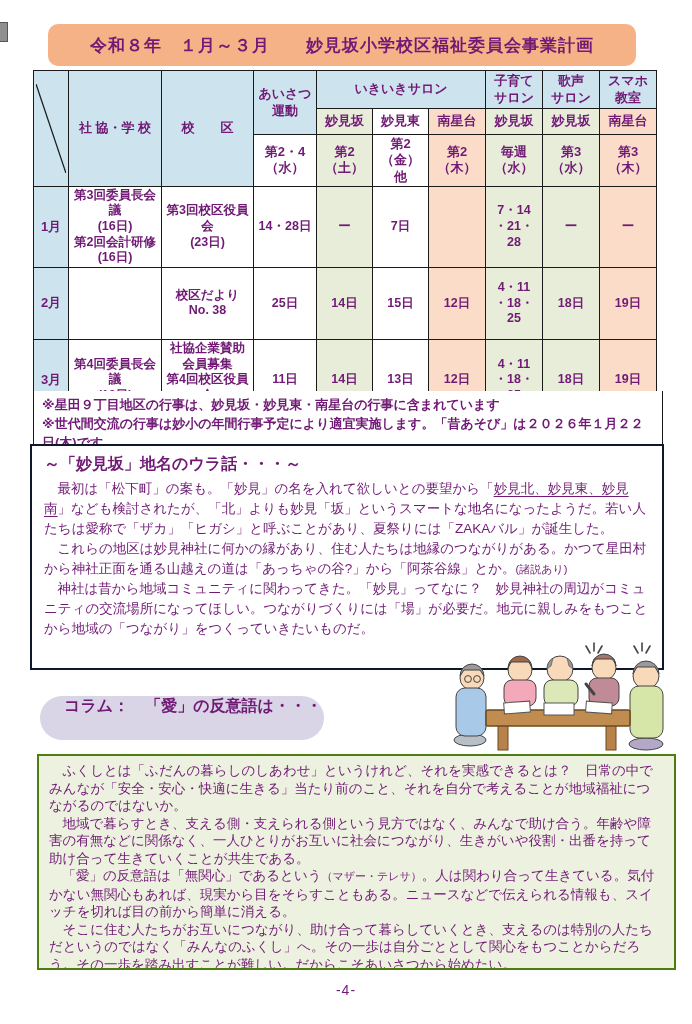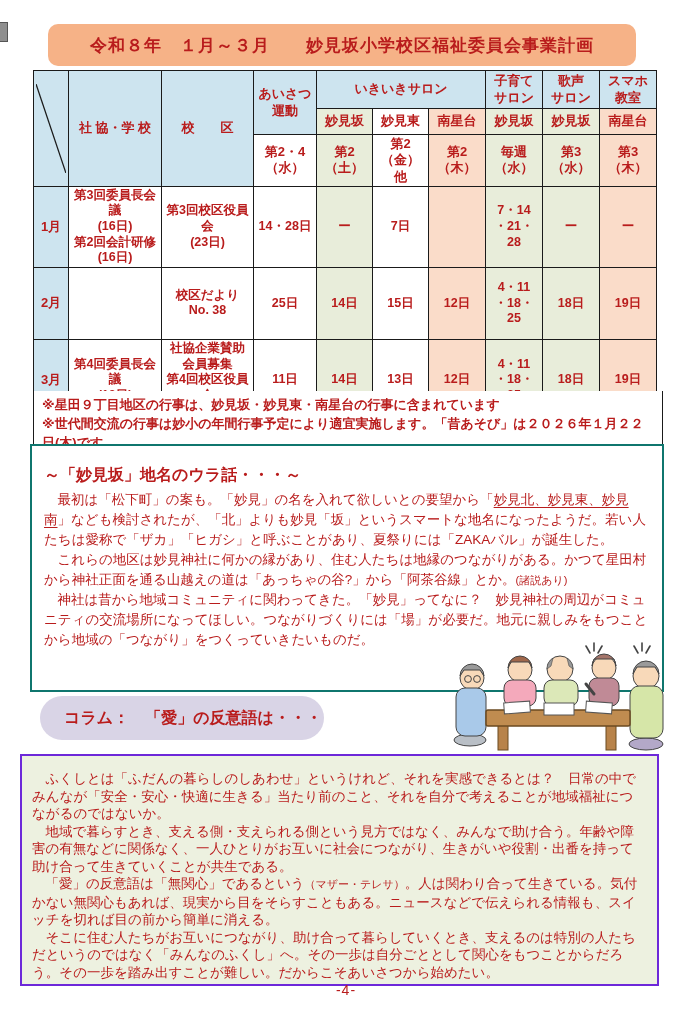--- a/index.html
+++ b/index.html
@@ -1,18 +1,18 @@
 <!DOCTYPE html>
 <html><head>
 <meta charset="utf-8">
 <style>
   html,body{margin:0;padding:0;background:#e8e8e8;}
   .page{
     position:relative;width:692px;height:1024px;margin:0 auto;background:#ffffff;
-    font-family:"Liberation Sans","DejaVu Sans",sans-serif;color:#b91c1c;overflow:hidden;
+    font-family:"Liberation Sans","DejaVu Sans",sans-serif;color:#701a75;overflow:hidden;
   }
   .artifact{position:absolute;left:0;top:22px;width:7px;height:18px;background:#8f8f8f;border:1px solid #555;border-left:none;}
   .title-bar{
     position:absolute;left:48px;top:24px;width:588px;height:42px;background:#f6b287;border-radius:10px;
     display:flex;align-items:center;justify-content:center;font-size:17px;font-weight:bold;letter-spacing:1px;
   }
   
   .sched-table{position:absolute;left:33px;top:70px;border-collapse:collapse;table-layout:fixed;}
   .sched-table td{
     border:1.5px solid #1a1a1a;text-align:center;vertical-align:middle;
@@ -26,36 +26,36 @@
   .white{background:#ffffff;}
   .left{text-align:left;padding:2px 4px;font-size:11.5px;}
   .bold{font-weight:800;font-size:13.5px;}
   .diag svg{display:block;width:100%;height:100%;}
   .notes-box{
     position:absolute;left:33px;top:391px;width:612px;border:1.5px solid #1a1a1a;border-top:none;
     padding:5px 8px;font-size:13px;font-weight:600;line-height:1.45;background:#fff;
   }
   
   .ura-box{
-    position:absolute;left:30px;top:444px;width:606px;height:206px;border:2px solid #0f766e;
-    background:#fff;padding:19px 12px;overflow:hidden;
+    position:absolute;left:30px;top:444px;width:606px;height:206px;border:2px solid #0f172a;
+    background:#fff;padding:8px 12px;overflow:hidden;
   }
   .ura-title{font-size:16px;font-weight:800;margin:0 0 4px 0;}
   .ura-box p{margin:0;font-size:13.5px;line-height:20px;font-weight:500;}
   .u{text-decoration:underline;text-underline-offset:3px;}
   .small-note{font-size:11px;margin-top:12px;}
   
   .column-pill{
     position:absolute;left:40px;top:696px;width:284px;height:44px;background:#d9d4e6;border-radius:22px;
-    display:flex;align-items:center;padding-left:24px;font-size:16px;font-weight:800;box-sizing:border-box;
+    display:flex;align-items:flex-start;padding-left:24px;font-size:16px;font-weight:800;box-sizing:border-box;
   }
   
   .bottom-box{
-    position:absolute;left:20px;top:754px;width:615px;height:200px;background:#edf1e0;
-    border:2px solid #6d28d9;padding:14px 10px;overflow:hidden;
+    position:absolute;left:37px;top:754px;width:615px;height:200px;background:#edf1e0;
+    border:2px solid #4d7c0f;padding:6px 10px;overflow:hidden;
   }
   .bottom-box p{margin:0;font-size:13.5px;line-height:17.5px;font-weight:500;}
   .illustration{position:absolute;left:446px;top:636px;width:224px;height:122px;z-index:3;}
   .page-number{position:absolute;left:0;top:982px;width:100%;text-align:center;font-size:14px;letter-spacing:1px;}
 </style>
 </head>
 <body>
 
 <div class="page">
 

